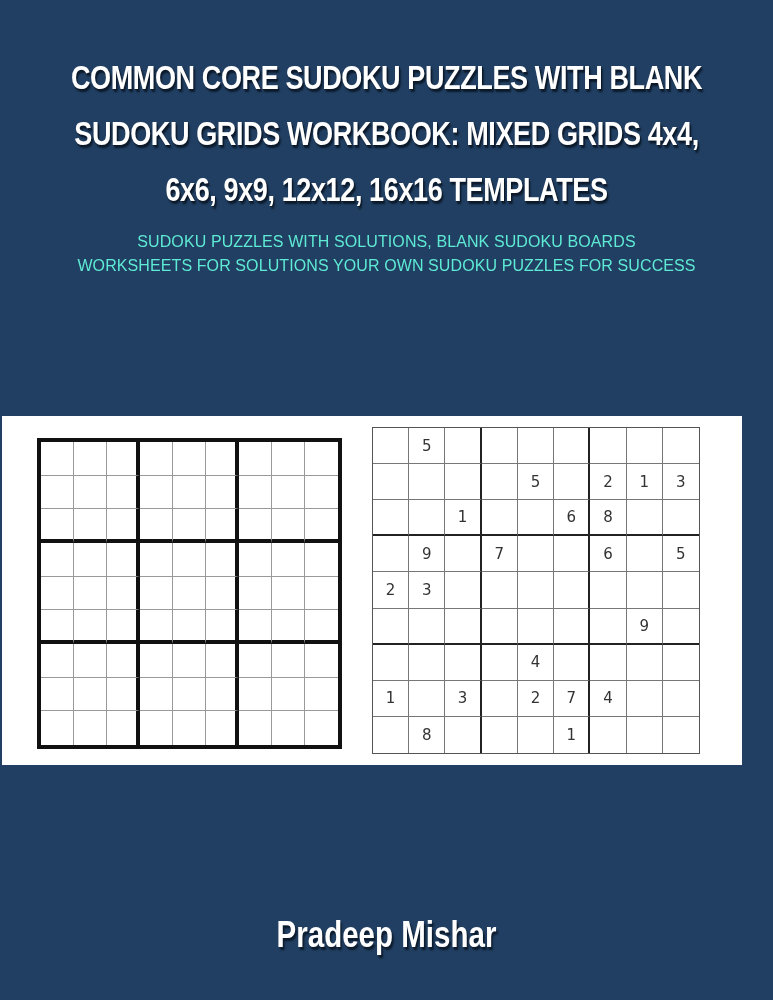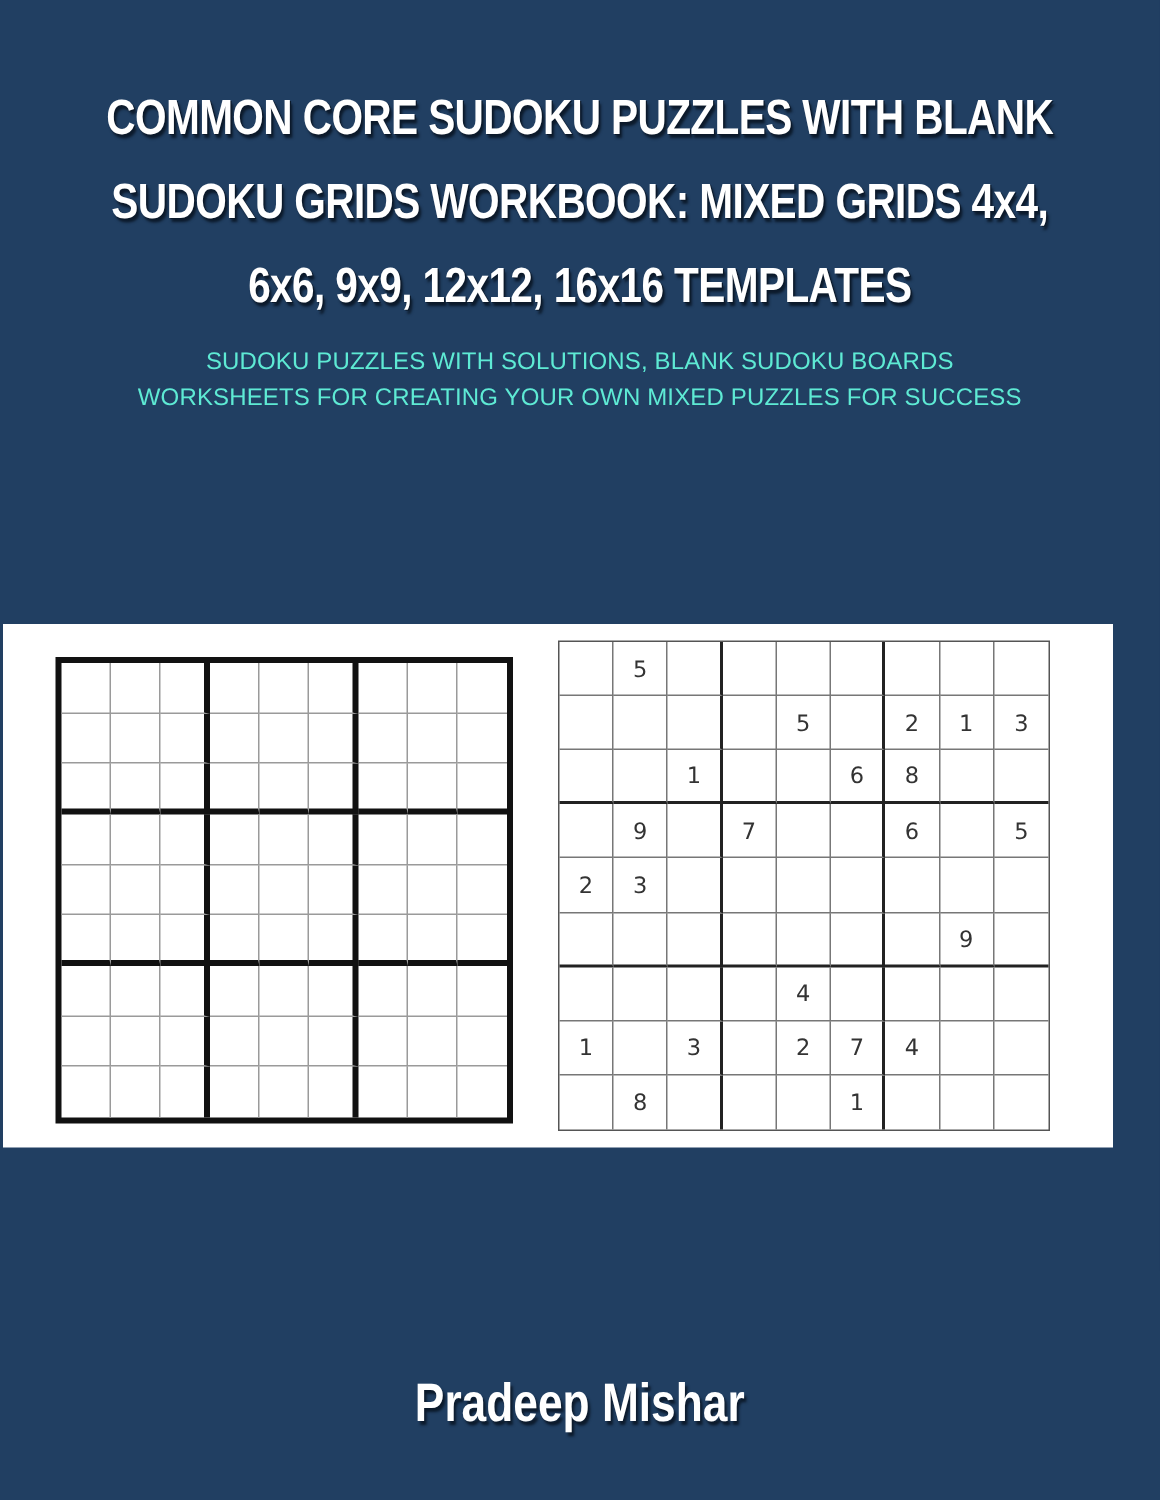--- a/index.html
+++ b/index.html
@@ -101,21 +101,21 @@
 <div class="cover">
 
   <div class="title">
     <span class="title-line">COMMON CORE SUDOKU PUZZLES WITH BLANK</span>
     <span class="title-line">SUDOKU GRIDS WORKBOOK: MIXED GRIDS 4x4,</span>
     <span class="title-line">6x6, 9x9, 12x12, 16x16 TEMPLATES</span>
   </div>
 
   <div class="subtitle">
     <span class="subtitle-line">SUDOKU PUZZLES WITH SOLUTIONS, BLANK SUDOKU BOARDS</span>
-    <span class="subtitle-line">WORKSHEETS FOR CREATING YOUR OWN MIXED PUZZLES FOR SUCCESS</span>
+    <span class="subtitle-line">WORKSHEETS FOR SOLUTIONS YOUR OWN SUDOKU PUZZLES FOR SUCCESS</span>
   </div>
 
   <div class="band"></div>
 
   <div class="blank-grid" id="blank-grid">
       <div class="cell r1 c1"></div>
       <div class="cell r1 c2"></div>
       <div class="cell r1 c3"></div>
       <div class="cell r1 c4"></div>
       <div class="cell r1 c5"></div>

